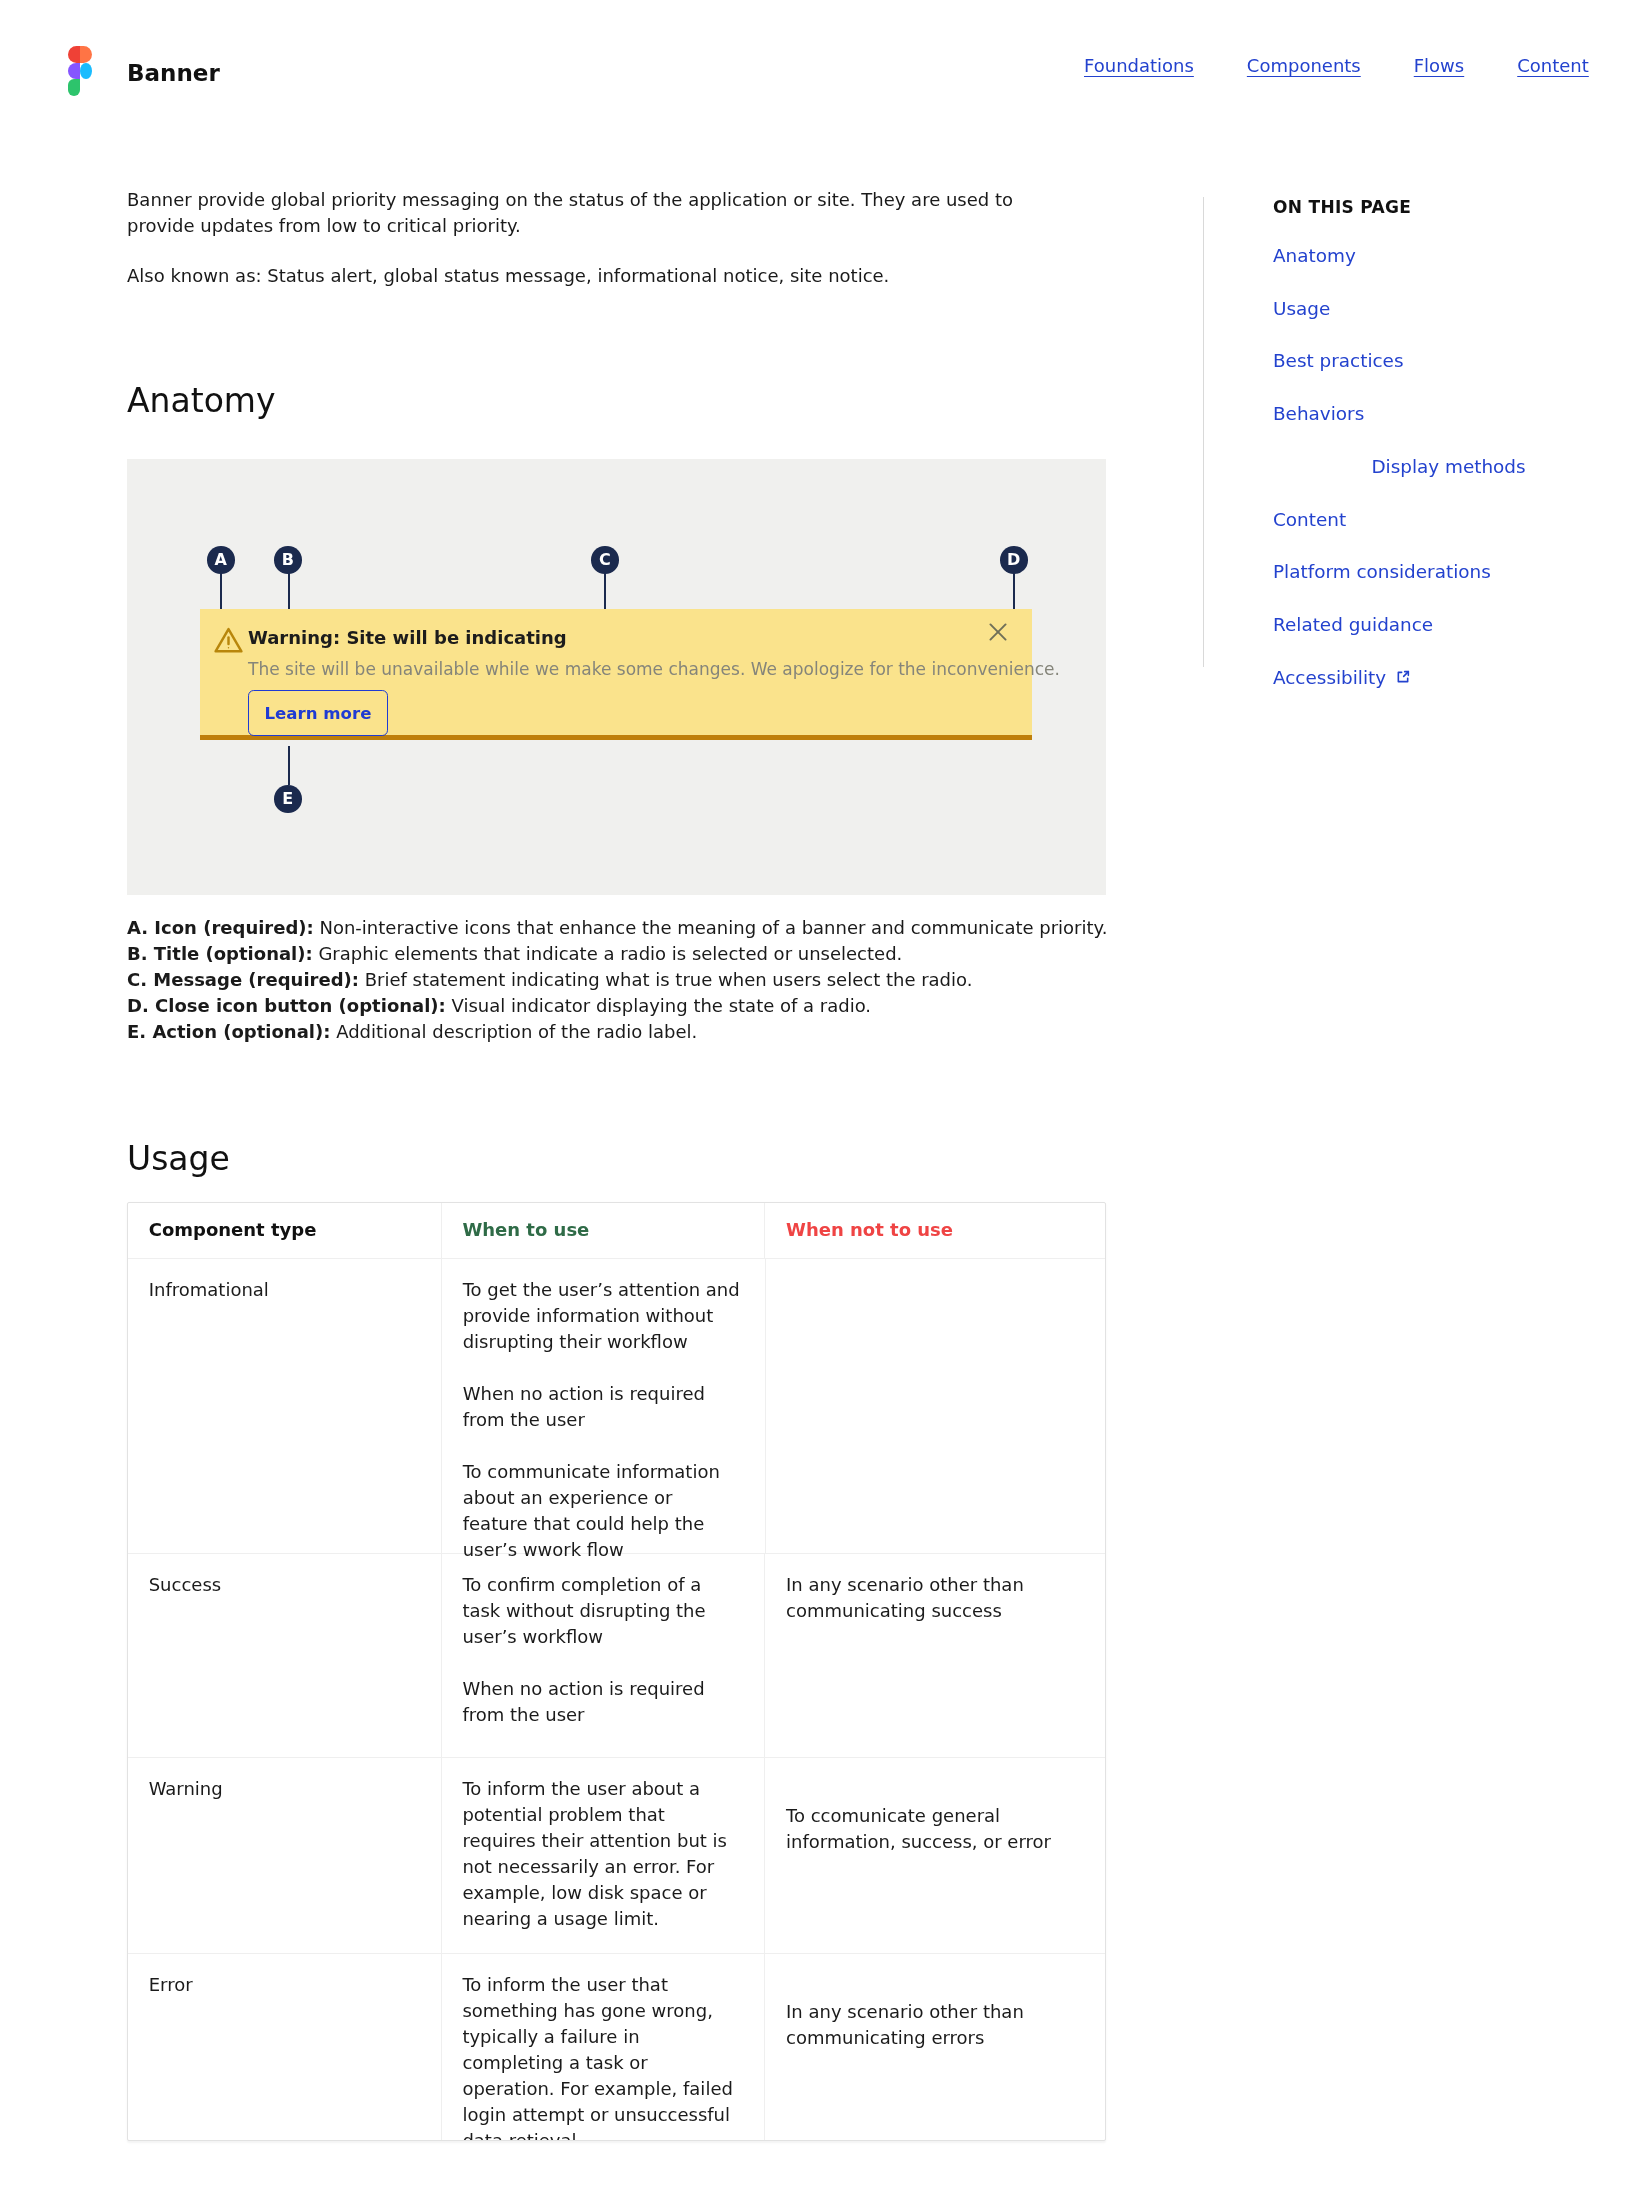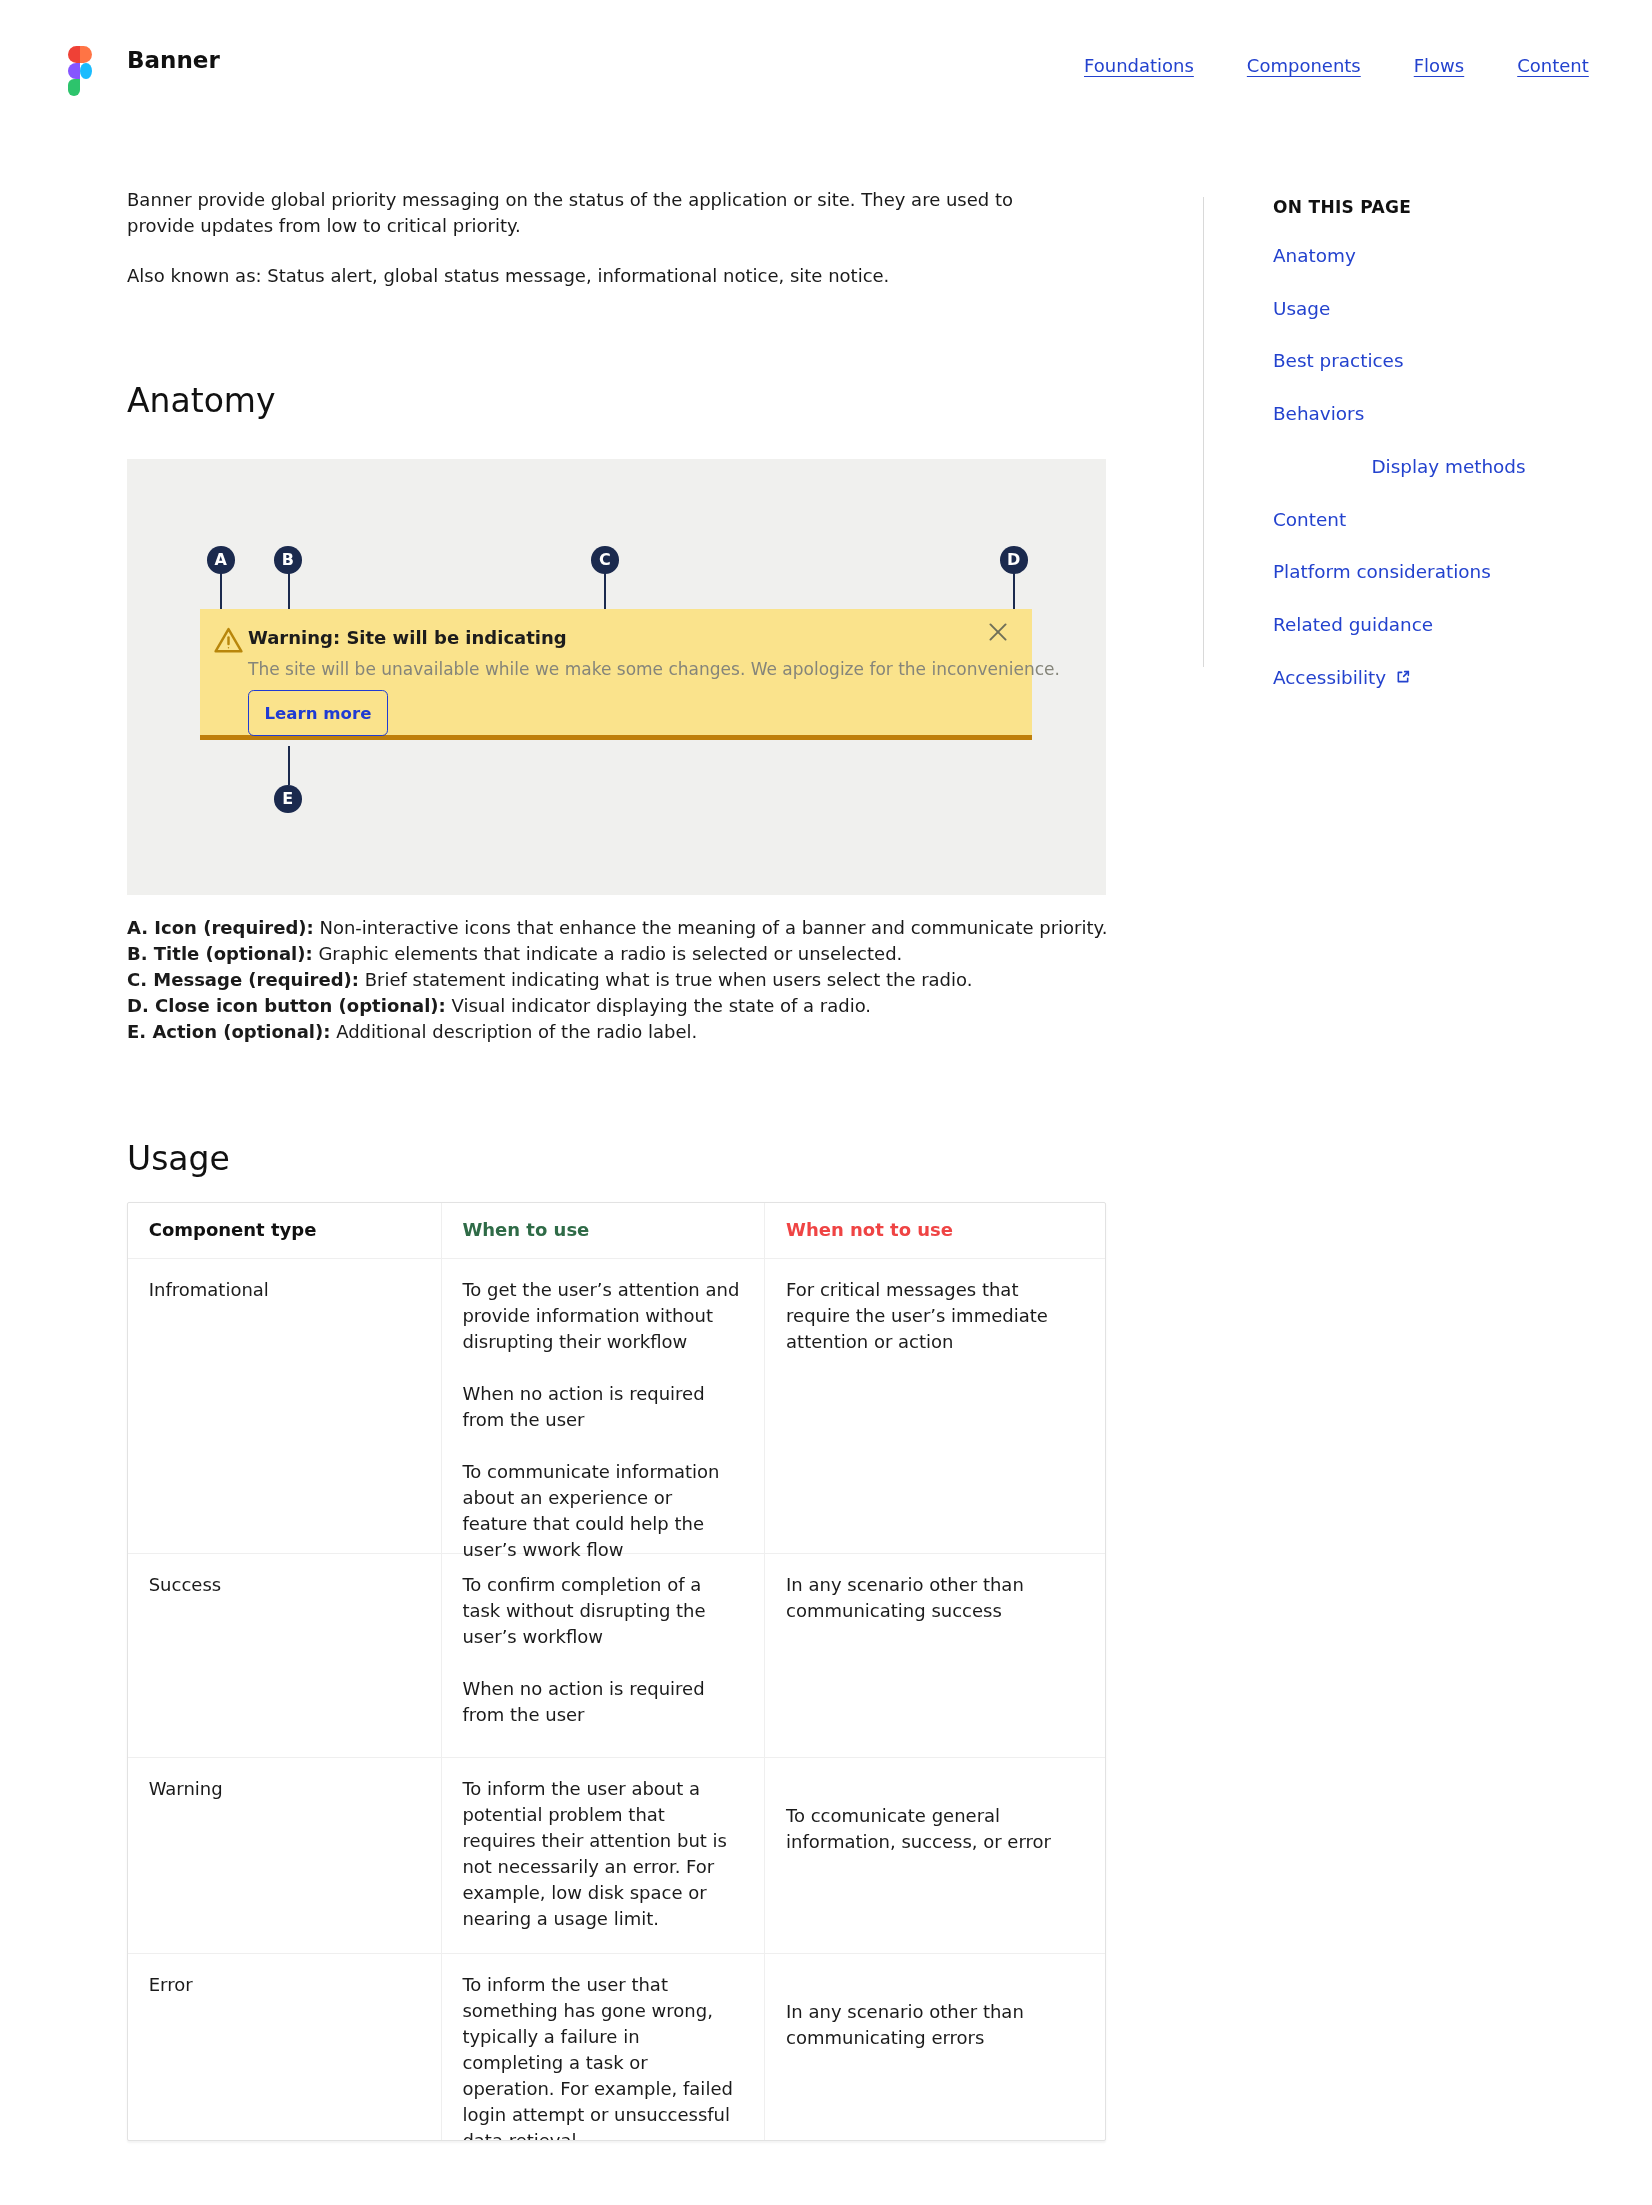--- a/index.html
+++ b/index.html
@@ -8,21 +8,21 @@
   #page { position:relative; width:1652px; height:2205px; background:#fff; overflow:hidden; }
 
   
   .logo { position:absolute; left:68px; top:46px; width:24px; height:50px; }
   .logo div { position:absolute; width:12px; height:16.6px; }
   .lg-tl { left:0; top:0;  background:#EF4136; border-radius:8.6px 0 0 8.6px; }
   .lg-tr { left:12px; top:0; background:#FF7445; border-radius:0 8.6px 8.6px 0; }
   .lg-ml { left:0; top:16.6px; background:#8655FF; border-radius:8.6px 0 0 8.6px; }
   .lg-mr { left:12px; top:16.6px; background:#1ABCFE; border-radius:50%; }
   .lg-b  { left:0; top:33px; background:#2DC46C; border-radius:8.6px 0 8.6px 8.6px; }
-  .page-title { position:absolute; left:127px; top:47px; font-size:23px; font-weight:bold; color:#111; }
+  .page-title { position:absolute; left:127px; top:60px; font-size:23px; font-weight:bold; color:#111; }
   .top-nav { position:absolute; left:1084px; top:55px; display:flex; gap:53px; }
   .top-nav a { font-size:18px; font-weight:500; color:#2342CE; text-decoration:underline; text-underline-offset:4px; cursor:pointer; white-space:nowrap; }
 
   
   .intro { position:absolute; left:127px; top:187px; width:929px; font-size:18px; line-height:26px; color:#1a1a1a; }
   .intro p + p { margin-top:24px; }
 
   
   .toc { position:absolute; left:1203px; top:197px; width:396px; height:470px; border-left:1.7px solid #D9D9D9; padding-left:69px; }
   .toc-heading { font-size:17px; font-weight:bold; color:#111; letter-spacing:0.3px; }
@@ -168,23 +168,20 @@
       <div class="t-cell c3">When not to use</div>
     </div>
 
     <div class="t-row t-body row-1">
       <div class="t-cell c1">Infromational</div>
       <div class="t-cell c2">
         <p>To get the user’s attention and provide information without disrupting their workflow</p>
         <p>When no action is required from the user</p>
         <p>To communicate information about an experience or feature that could help the user’s wwork flow</p>
       </div>
-      <div class="t-cell c3">
-        <p>For critical messages that require the user’s immediate attention or action</p>
-      </div>
     </div>
 
     <div class="t-row t-body row-2">
       <div class="t-cell c1">Success</div>
       <div class="t-cell c2">
         <p>To confirm completion of a task without disrupting the user’s workflow</p>
         <p>When no action is required from the user</p>
       </div>
       <div class="t-cell c3">
         <p>In any scenario other than communicating success</p>

